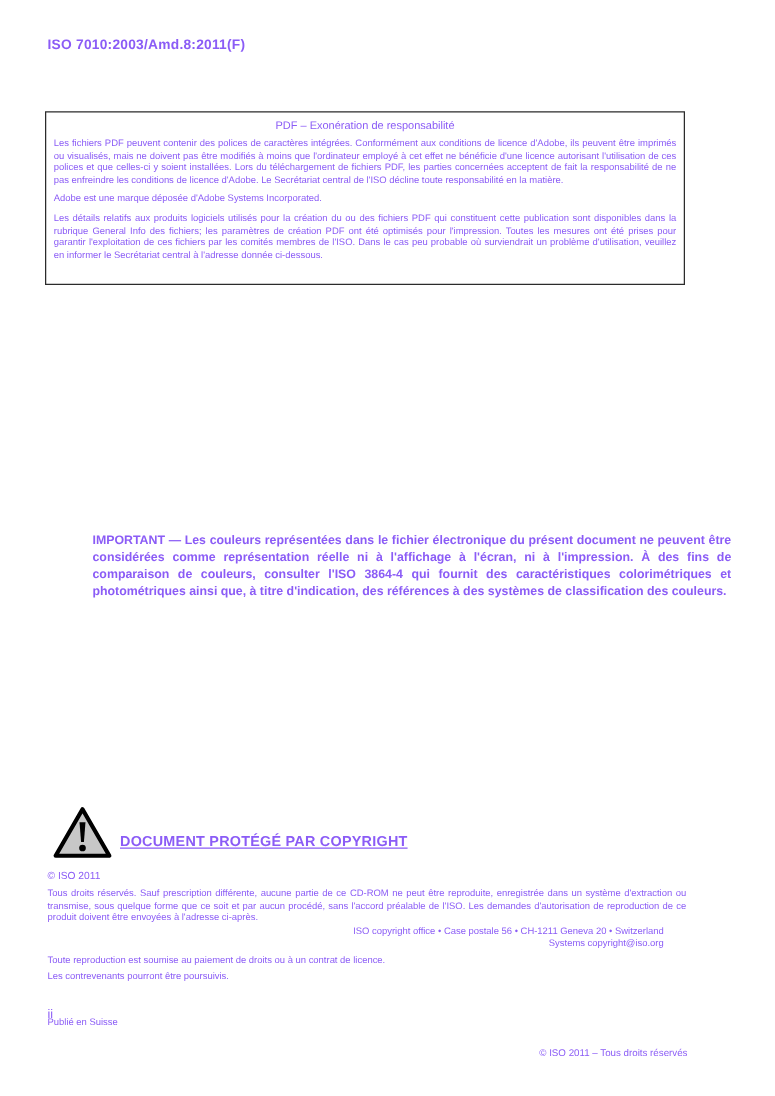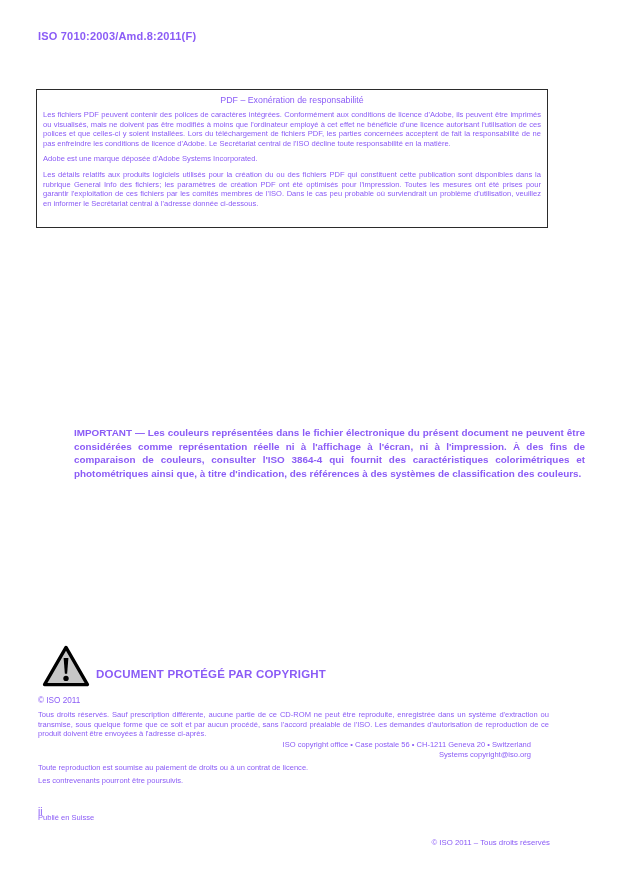--- a/index.html
+++ b/index.html
@@ -64,20 +64,21 @@
   .warn-icon {
     position: absolute;
     left: 42px; top: 645px;
     width: 48px; height: 42px;
   }
   .copy-heading {
     position: absolute;
     left: 96px; top: 668px;
     font-size: 11.5px; font-weight: bold;
     letter-spacing: 0.2px;
+    text-decoration: underline;
   }
   .copy-year {
     position: absolute;
     left: 38px; top: 696px;
     font-size: 8.2px;
   }
   .copy-body {
     position: absolute;
     left: 38px; top: 710px;
     width: 511px;

